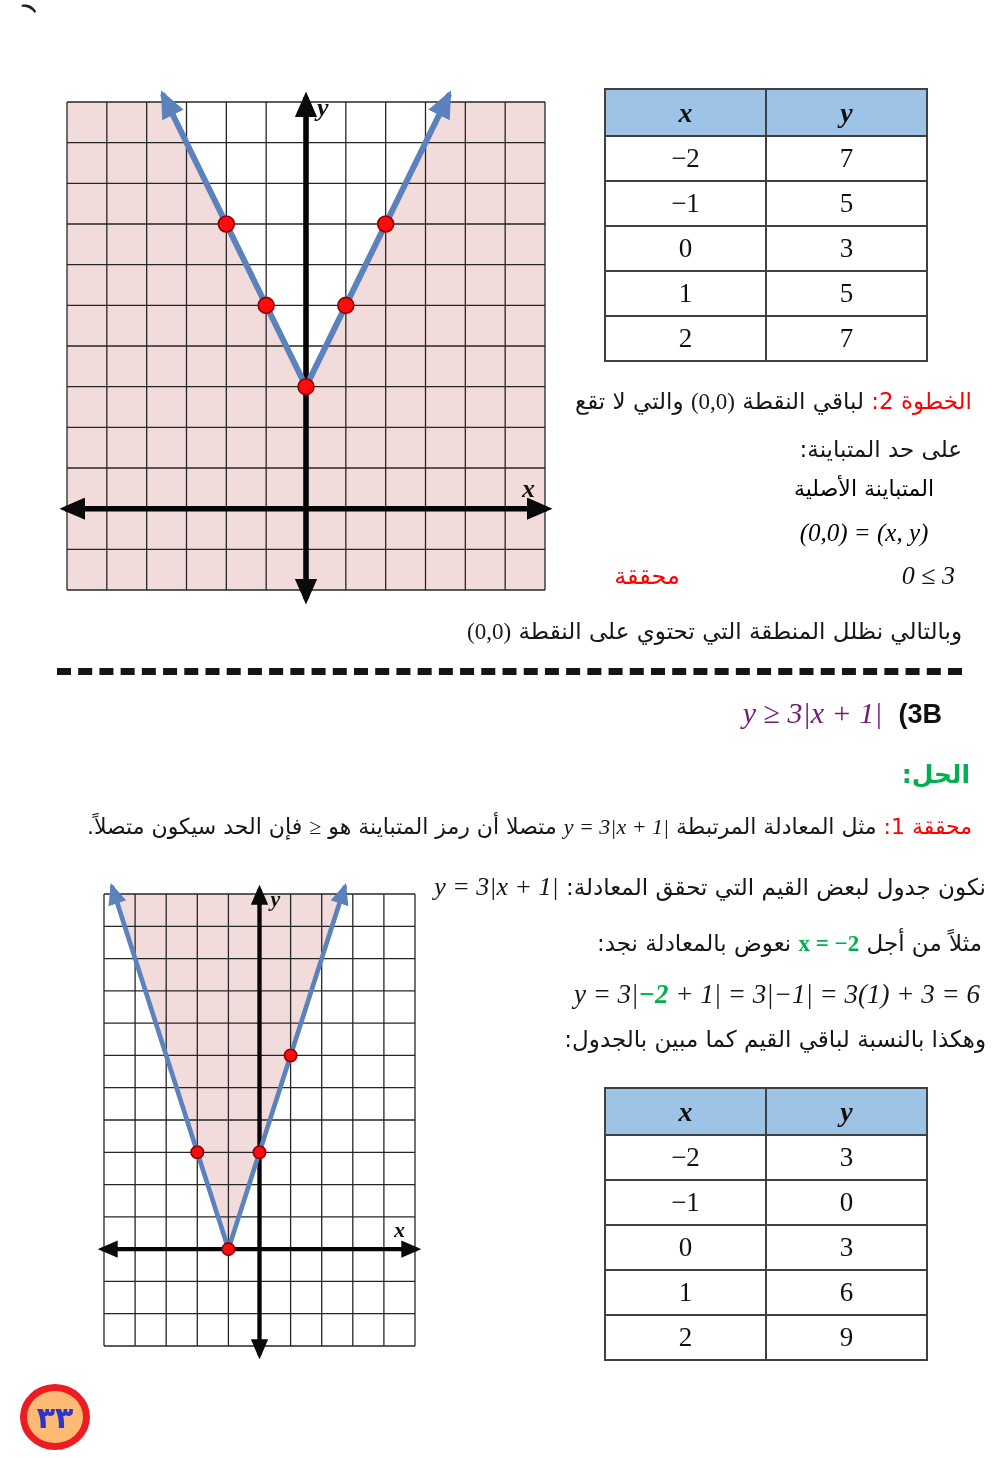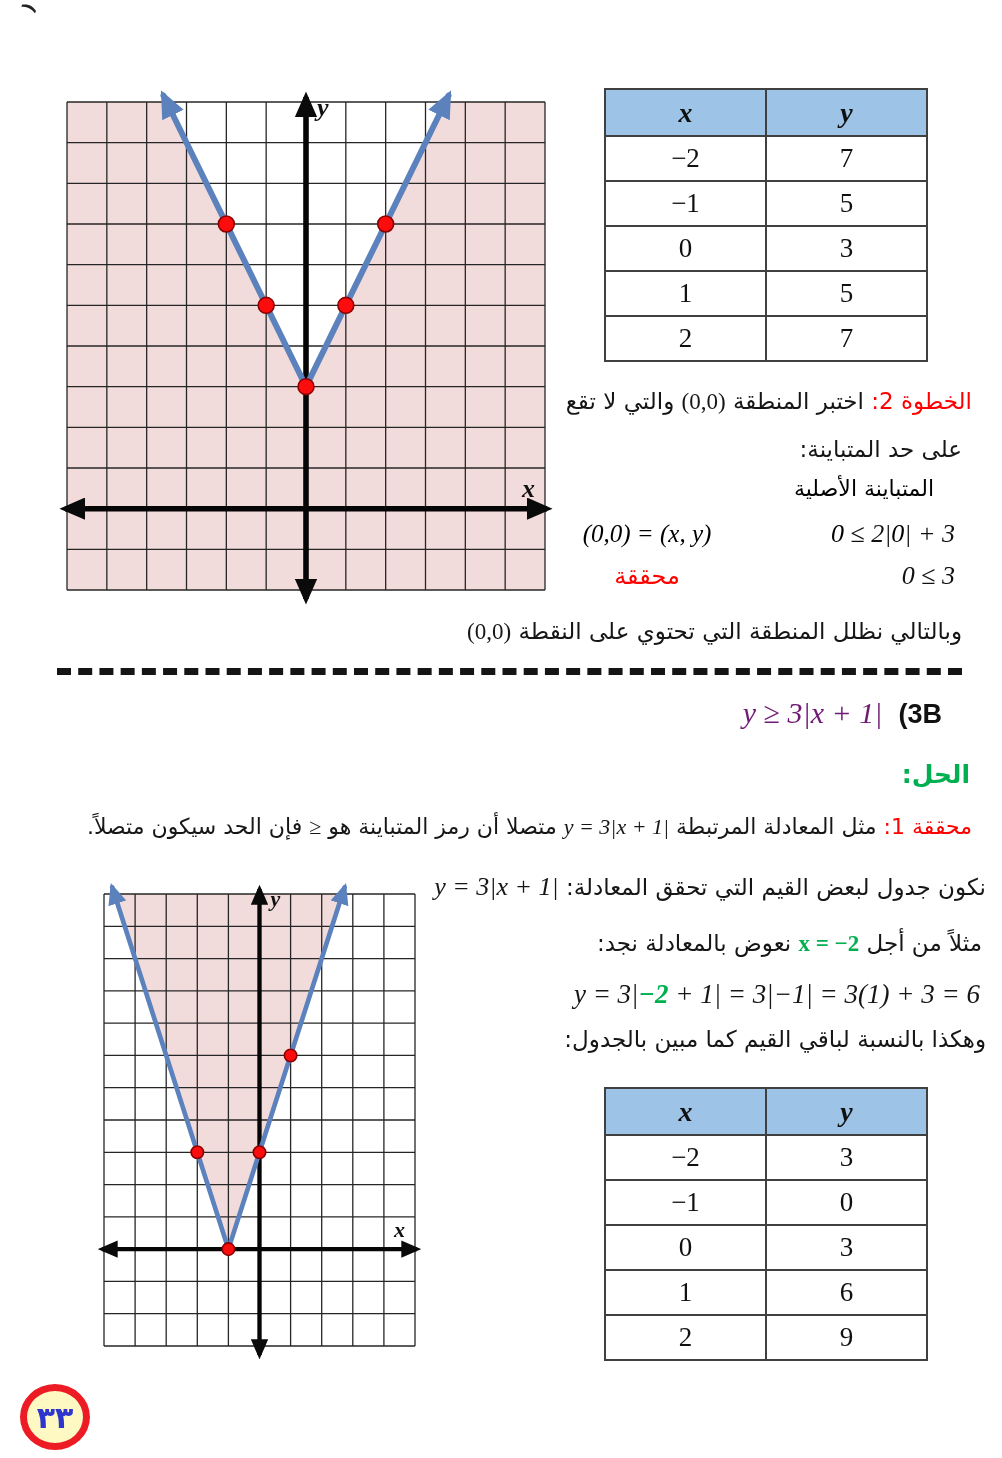--- a/index.html
+++ b/index.html
@@ -46,21 +46,21 @@
   .pmath{font-family:"Liberation Serif",serif;font-style:italic;font-size:30px;color:#701a75;}
   .ptag{font-family:"Liberation Sans",sans-serif;font-weight:bold;font-size:27px;color:#111;}
 
   .sol{font-size:25px;}
   .calcline{font-size:27px;direction:ltr;}
   .mathline .m{font-size:26px;}
 
   .pagenum{position:absolute;left:20px;top:1384px;width:56px;height:52px;
     border:7px solid #ed1c24;border-radius:50%;display:flex;align-items:center;
     justify-content:center;color:#2e35cc;font-weight:bold;font-size:30px;
-    font-family:"DejaVu Sans",sans-serif;letter-spacing:3px;background:#fef9c3;}
+    font-family:"DejaVu Sans",sans-serif;letter-spacing:3px;background:#fdba74;}
 </style>
 </head>
 <body>
 
 <div class="page">
 
   <span class="corner">(</span>
 
   <svg id="g1" class="graph" font-size="26" width="492" height="524" style="left:60px;top:84px;">
       <defs>
@@ -142,29 +142,28 @@
           <td>1</td>
           <td>5</td>
         </tr>
         <tr>
           <td>2</td>
           <td>7</td>
         </tr>
       </tbody>
     </table>
 
-  <div class="line" style="top:388px;right:30px;"><span class="red">الخطوة 2:</span><span> اختبر المنطقة </span><span class="mup" dir="ltr">(0,0)</span><span>  والتي لا تقع</span></div>
+  <div class="line" style="top:388px;right:30px;"><span class="red">الخطوة 2:</span><span> لباقي النقطة </span><span class="mup" dir="ltr">(0,0)</span><span>  والتي لا تقع</span></div>
   <div class="line" style="top:436px;right:40px;"><span>على حد المتباينة:</span></div>
 
   <div class="eqrow" style="top:476px;">
     <div class="eqlabel"><span class="blue">المتباينة الأصلية</span></div>
   </div>
   <div class="eqrow" style="top:519px;">
     <div class="eqlabel"><span class="m blue">(x, y) = (0,0)</span></div>
-    <div class="eqmath"><span class="m blue">0</span><span class="m"> ≤ 2|</span><span class="m blue">0</span><span class="m">| + 3</span></div>
   </div>
   <div class="eqrow" style="top:561px;">
     <div class="eqlabel"><span class="red">محققة</span></div>
     <div class="eqmath"><span class="m">0 ≤ 3</span></div>
   </div>
 
   <div class="line" style="top:618px;right:40px;"><span>وبالتالي نظلل المنطقة التي تحتوي على النقطة </span><span class="mup" dir="ltr">(0,0)</span></div>
 
   <div class="dash" style="top:668px;left:57px;width:905px;"></div>
 

